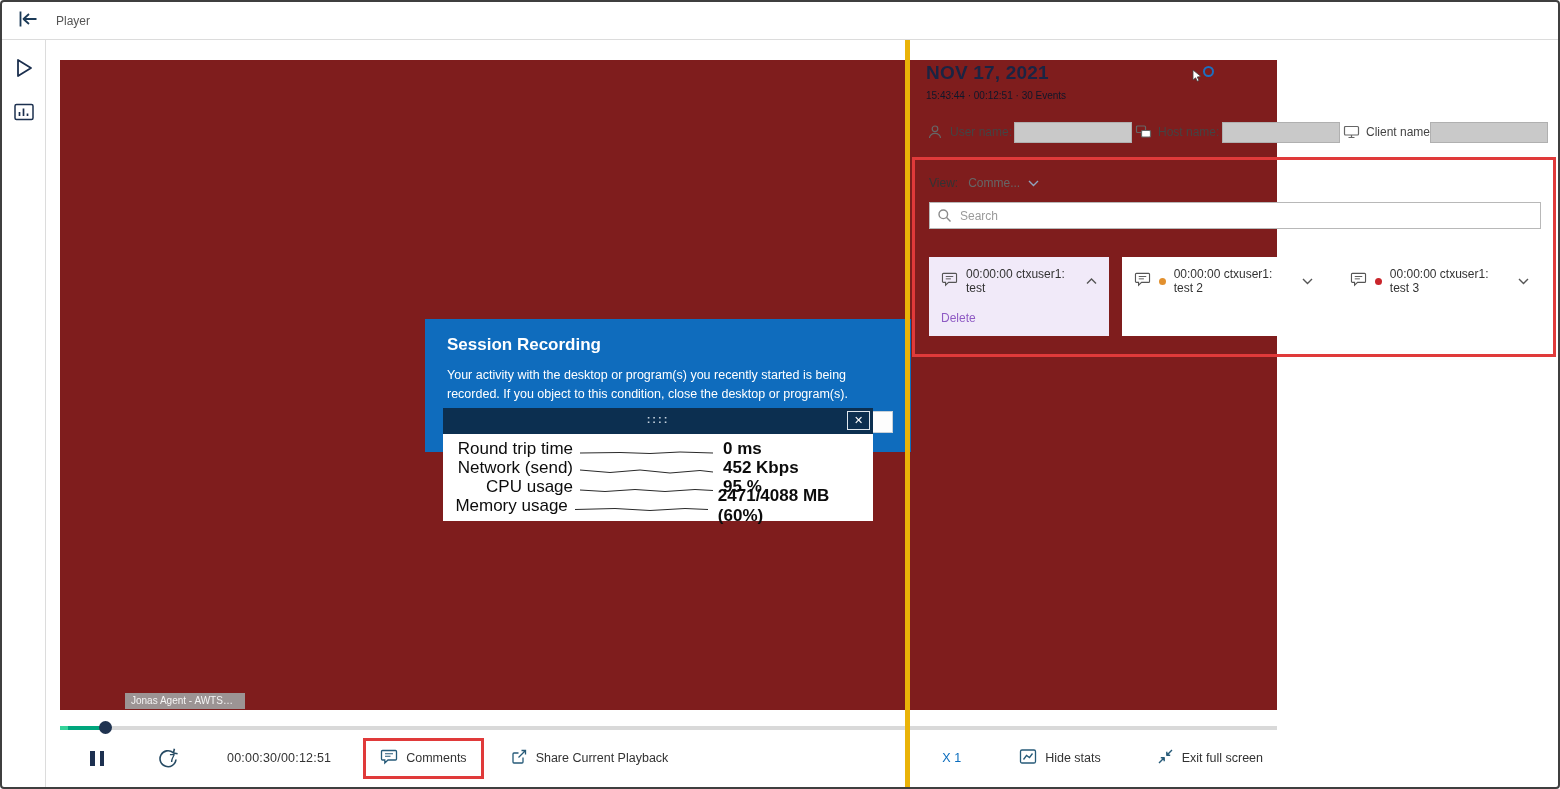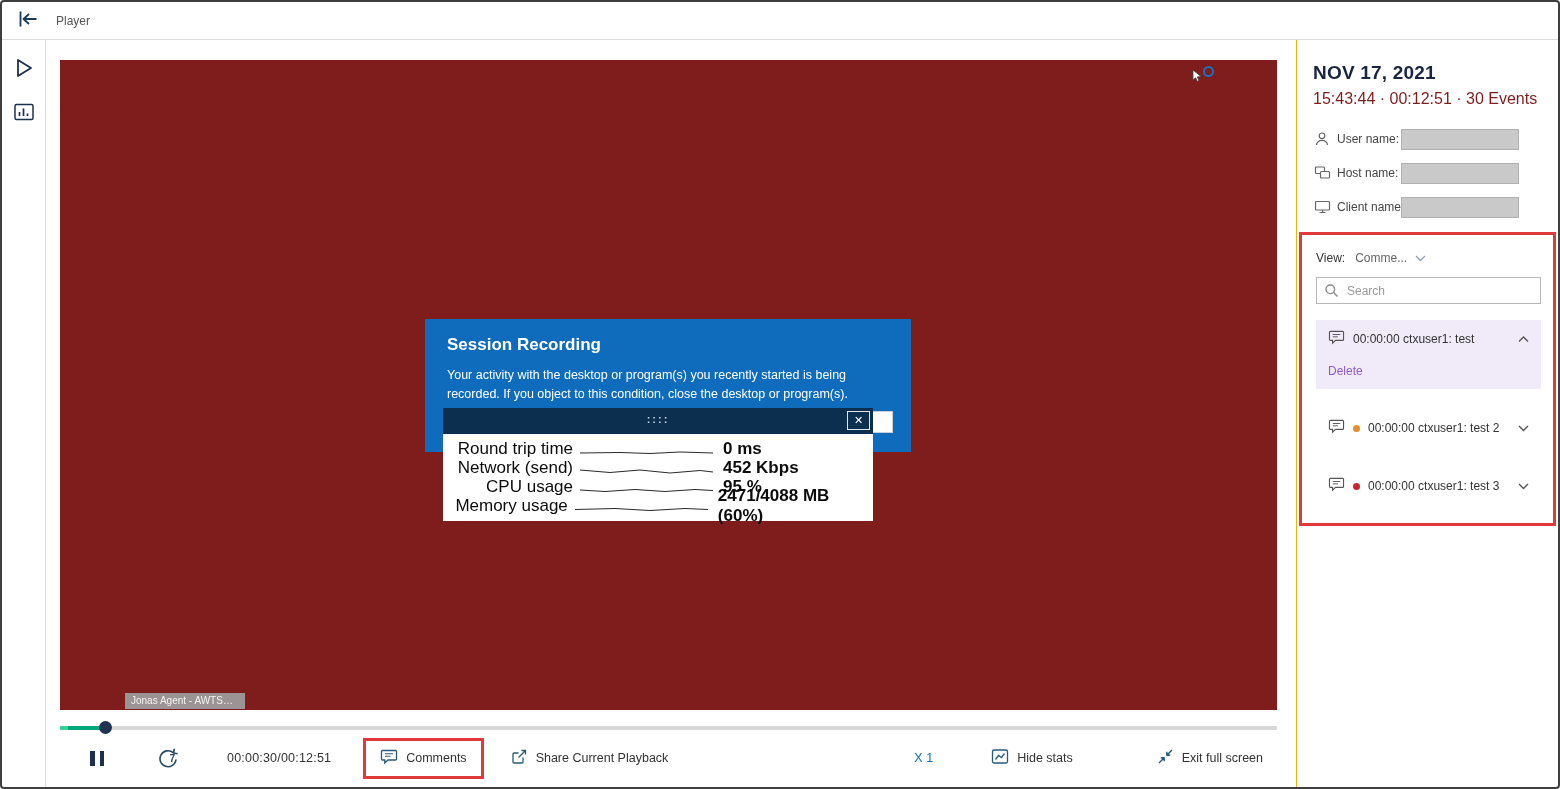--- a/index.html
+++ b/index.html
@@ -58,43 +58,43 @@
   .pause { margin-left:30px; }
   .pause .bars { display:flex; gap:5px; }
   .pause .bar { width:4.5px; height:15px; background:#1d3050; }
   .rewind { margin-left:52px; position:relative; width:23px; height:23px; }
   .rw-num { position:absolute; right:4px; top:6px; font-size:10px; font-weight:700; color:#264a63; }
   .time { margin-left:48px; letter-spacing:0.2px; cursor:default; }
   .callout-btn { margin-left:32px; border:3px solid #e03a3a; padding:8px 14px; display:flex; align-items:center; gap:8px; cursor:pointer; }
   .share { margin-left:26px; }
   .right-group { margin-left:auto; display:flex; align-items:center; }
   .speed { color:#0b6dbe; margin-right:58px; font-weight:400; }
-  .hidestats { margin-right:84px; }
+  .hidestats { margin-right:56px; }
   .exitfs { margin-right:14px; }
 
   
-  .infopanel { flex:0 0 262px; border-left:1px solid #eab308; padding:22px 10px 14px 16px; position:relative; }
+  .infopanel { flex:0 0 262px; border-left:5px solid #eab308; padding:22px 10px 14px 16px; position:relative; }
   .date { font-size:19px; font-weight:700; color:#1a2443; letter-spacing:0.2px; }
-  .meta { font-size:16px; color:#7f1d1d; margin-top:6px; }
-  .fields { margin-top:20px; display:flex; flex-direction:column; gap:12px; }
+  .meta { font-size:10px; color:#0f172a; margin-top:6px; }
+  .fields { margin-top:20px; display:flex; flex-direction:row; gap:2px; }
   .field-row { display:flex; align-items:center; height:22px; gap:6px; }
   .field-icon { width:18px; display:flex; justify-content:center; }
   .field-label { font-size:12px; color:#444; width:58px; white-space:nowrap; }
   .field-box { width:118px; height:21px; background:#c9c9c9; border:1px solid #b0b0b0; }
 
   .red-section { border:3px solid #e03a3a; margin:14px -8px 0 -14px; padding:16px 12px 18px 14px; }
   .view-row { display:flex; align-items:center; gap:10px; font-size:12px; }
   .view-label { color:#333; }
   .view-select { display:flex; align-items:center; gap:8px; cursor:pointer; color:#666; }
   .search-wrap { position:relative; margin-top:12px; }
   .search-input { width:100%; height:27px; border:1px solid #b8b8b8; padding:0 8px 0 30px; font-size:12px; color:#c2410c; font-family:"Liberation Sans",sans-serif; outline:none; }
   .search-input::placeholder { color:#9a9a9a; }
   .search-icn { position:absolute; left:8px; top:6px; }
 
-  .comments-list { margin-top:16px; display:flex; flex-direction:column; gap:20px; }
+  .comments-list { margin-top:28px; display:flex; gap:13px; }
   .comment { padding:10px 12px; background:#fff; cursor:pointer; }
   .comment.expanded { background:#f1eaf9; padding-bottom:10px; }
   .comment-head { display:flex; align-items:center; gap:8px; font-size:12px; color:#333; }
   .comment-head .chev { margin-left:auto; display:flex; }
   .dot { width:7px; height:7px; border-radius:50%; flex:0 0 auto; }
   .dot.orange { background:#e2902e; }
   .dot.red { background:#c9252b; }
   .comment-actions { text-align:left; margin-top:13px; }
   .delete-link { color:#8f5bc4; font-size:12px; cursor:pointer; }
 </style>

